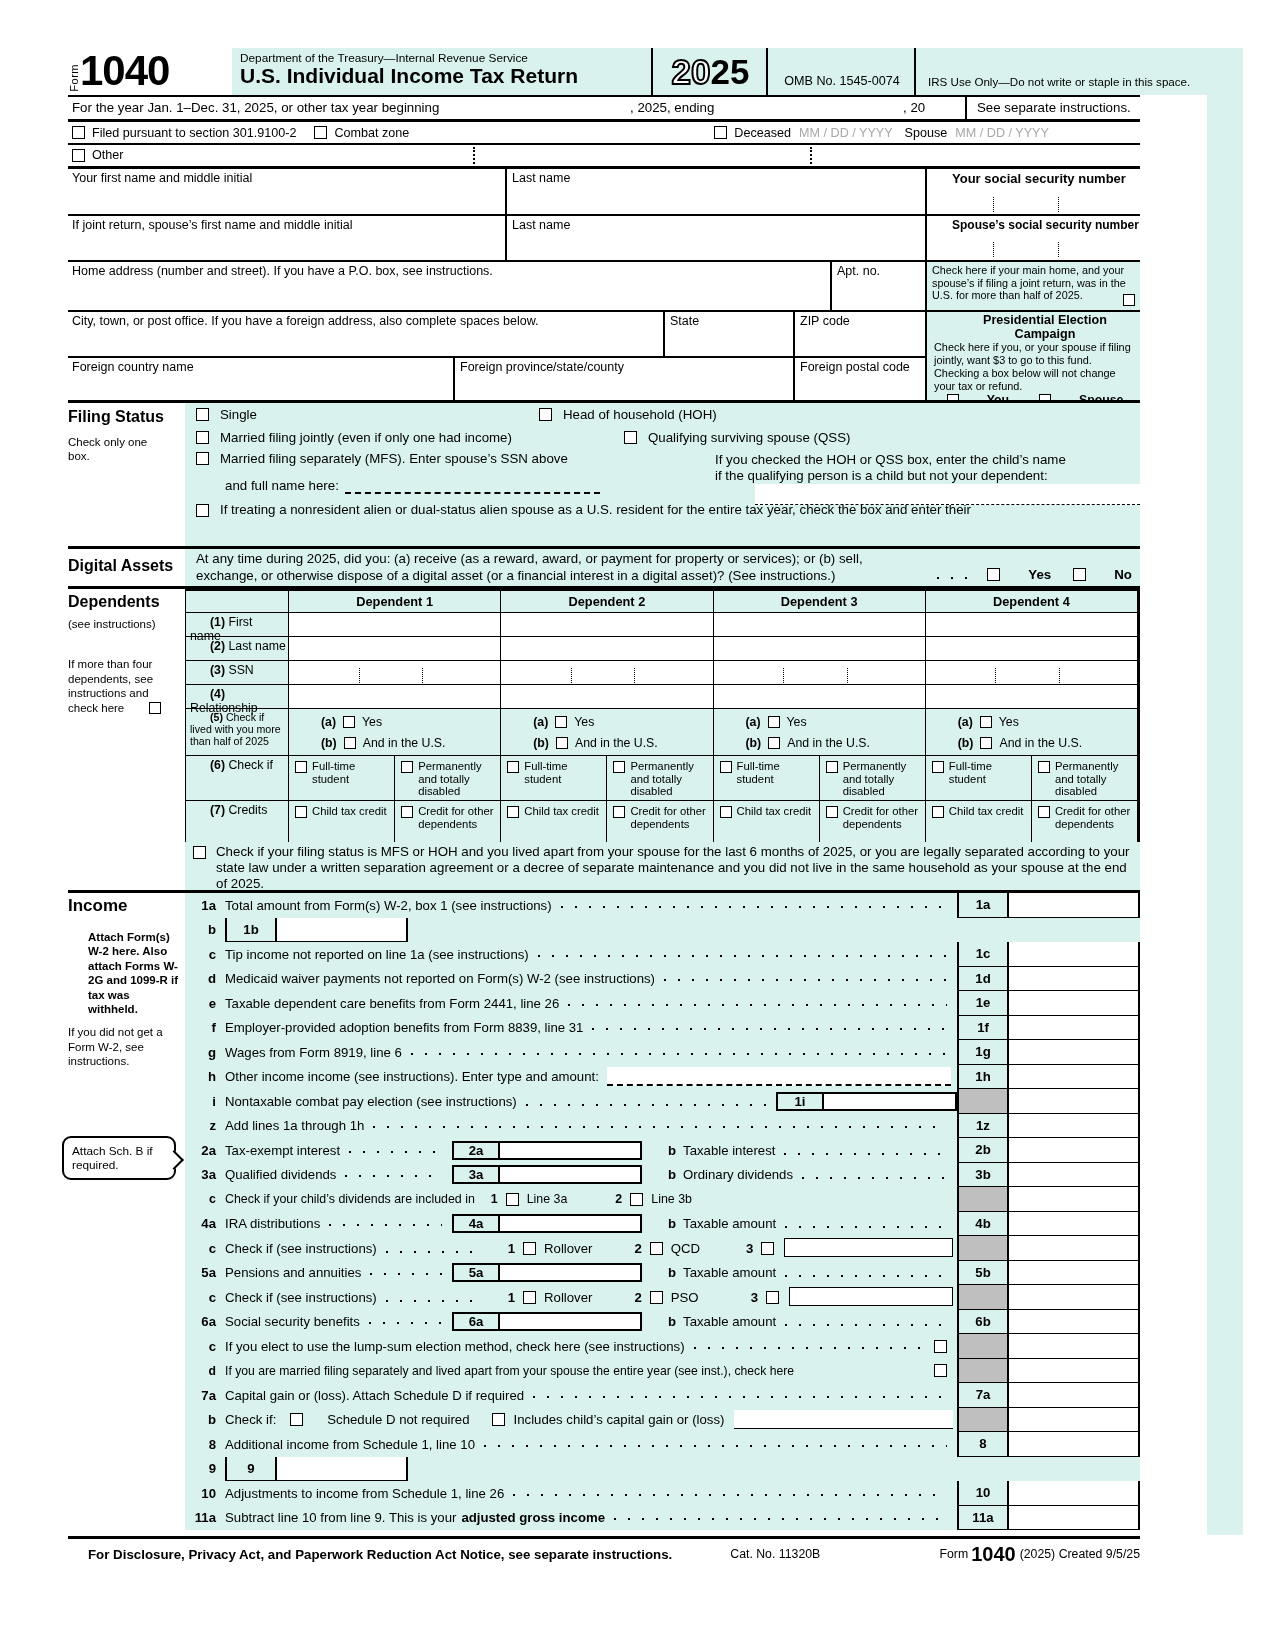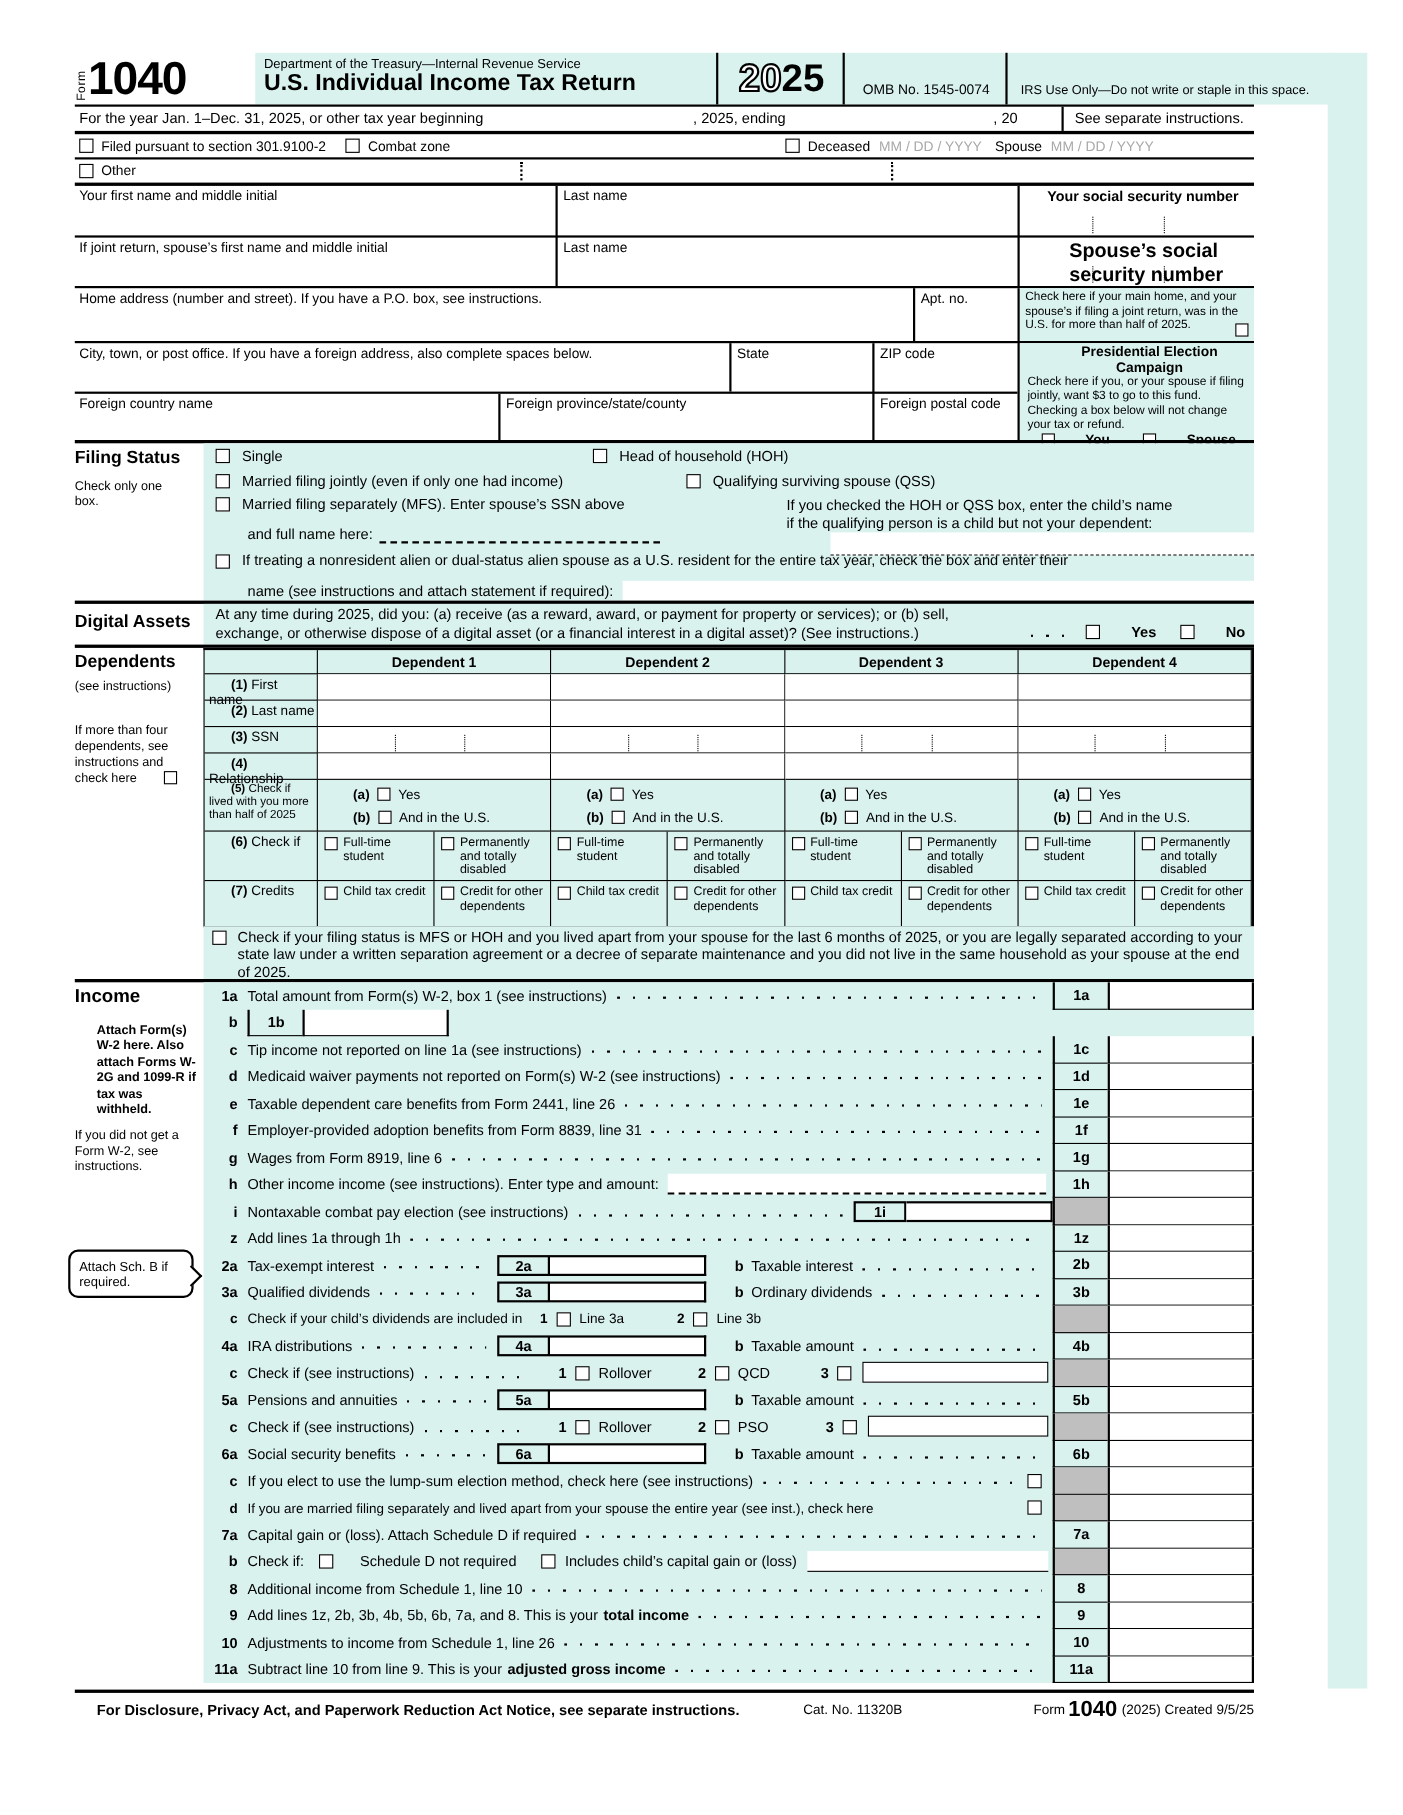--- a/index.html
+++ b/index.html
@@ -131,21 +131,21 @@
     <div class="abs" style="left:440px;top:2px;width:415px;height:43px;"></div>
     <div class="abs cell-label b" style="left:860px;top:0;width:210px;font-size:13px;">Your social security number</div>
     <span class="abs dotv" style="left:925px;top:28px;"></span>
     <span class="abs dotv" style="left:990px;top:28px;"></span>
     <div class="abs" style="left:860px;top:18px;width:212px;height:26px;"></div>
     <div class="hline tn" style="left:0;top:45px;width:1072px;"></div>
     <div class="abs cell-label" style="left:0;top:47px;width:437px;">If joint return, spouse’s first name and middle initial</div>
     <div class="abs" style="left:0;top:49px;width:437px;height:41px;"></div>
     <div class="abs cell-label" style="left:440px;top:47px;">Last name</div>
     <div class="abs" style="left:440px;top:49px;width:415px;height:41px;"></div>
-    <div class="abs cell-label b" style="left:880px;top:47px;width:212px;font-size:18px;">Spouse’s social security number</div>
+    <div class="abs cell-label b" style="left:860px;top:47px;width:212px;font-size:12px;">Spouse’s social security number</div>
     <span class="abs dotv" style="left:925px;top:73px;"></span>
     <span class="abs dotv" style="left:990px;top:73px;"></span>
     <div class="abs" style="left:860px;top:65px;width:212px;height:25px;"></div>
     <div class="vline" style="left:437px;top:0;height:91px;"></div>
     <div class="vline" style="left:857px;top:0;height:91px;"></div>
   </div>
   <div class="hline" style="left:68px;top:260px;width:1072px;"></div>
 
   <div class="abs" style="left:68px;top:262px;width:1072px;height:138px;">
 
@@ -217,24 +217,20 @@
         </span>
       </div>
       <div class="row" style="height:26px;padding-left:40px;">
         <span>and full name here:</span>
         <span style="flex:0 0 255px;border-bottom:2px dashed #000;height:18px;margin-left:6px;"></span>
         <span class="abs" style="left:570px;top:81px;width:385px;height:21px;background:#fff;border-bottom:1.8px dashed #000;"></span>
       </div>
       <div class="row" style="height:24px;padding-left:11px;margin-top:4px;align-items:flex-start;">
         <span class="cb" style="margin-top:2px;"></span>
         <span style="margin-left:11px;">If treating a nonresident alien or dual-status alien spouse as a U.S. resident for the entire tax year, check the box and enter their</span>
-      </div>
-      <div class="row" style="height:22px;padding-left:40px;">
-        <span>name (see instructions and attach statement if required):</span>
-        <span style="flex:1;height:18px;background:#fff;margin-left:8px;"></span>
       </div>
     </div>
   </div>
   <div class="hline th" style="left:68px;top:546px;width:1072px;"></div>
 
   <div class="abs" style="left:68px;top:549px;width:1072px;height:37px;">
     <div class="abs sect-title" style="left:0;top:8px;">Digital Assets</div>
     <div class="abs cyan" style="left:117px;top:0;width:955px;height:37px;padding:1px 0 0 11px;line-height:1.3;">
       <span>At any time during 2025, did you: (a) receive (as a reward, award, or payment for property or services); or (b) sell,</span><br>
       <span>exchange, or otherwise dispose of a digital asset (or a financial interest in a digital asset)? (See instructions.)</span>
@@ -720,25 +716,20 @@
       <span class="inum">8</span>
       <div class="ibody">
           <span>Additional income from Schedule 1, line 10</span>
           <span class="lead"></span>
         </div>
       <span class="icode">8</span>
         <span class="iamt"></span>
     </div>
     <div class="irow">
       <span class="inum">9</span>
-      <div class="ibody">
-          <span>Add lines 1z, 2b, 3b, 4b, 5b, 6b, 7a, and 8. This is your</span>
-          <span class="b" style="margin-left:5px;">total income</span>
-          <span class="lead"></span>
-        </div>
       <span class="icode">9</span>
         <span class="iamt"></span>
     </div>
     <div class="irow">
       <span class="inum">10</span>
       <div class="ibody">
           <span>Adjustments to income from Schedule 1, line 26</span>
           <span class="lead"></span>
         </div>
       <span class="icode">10</span>

